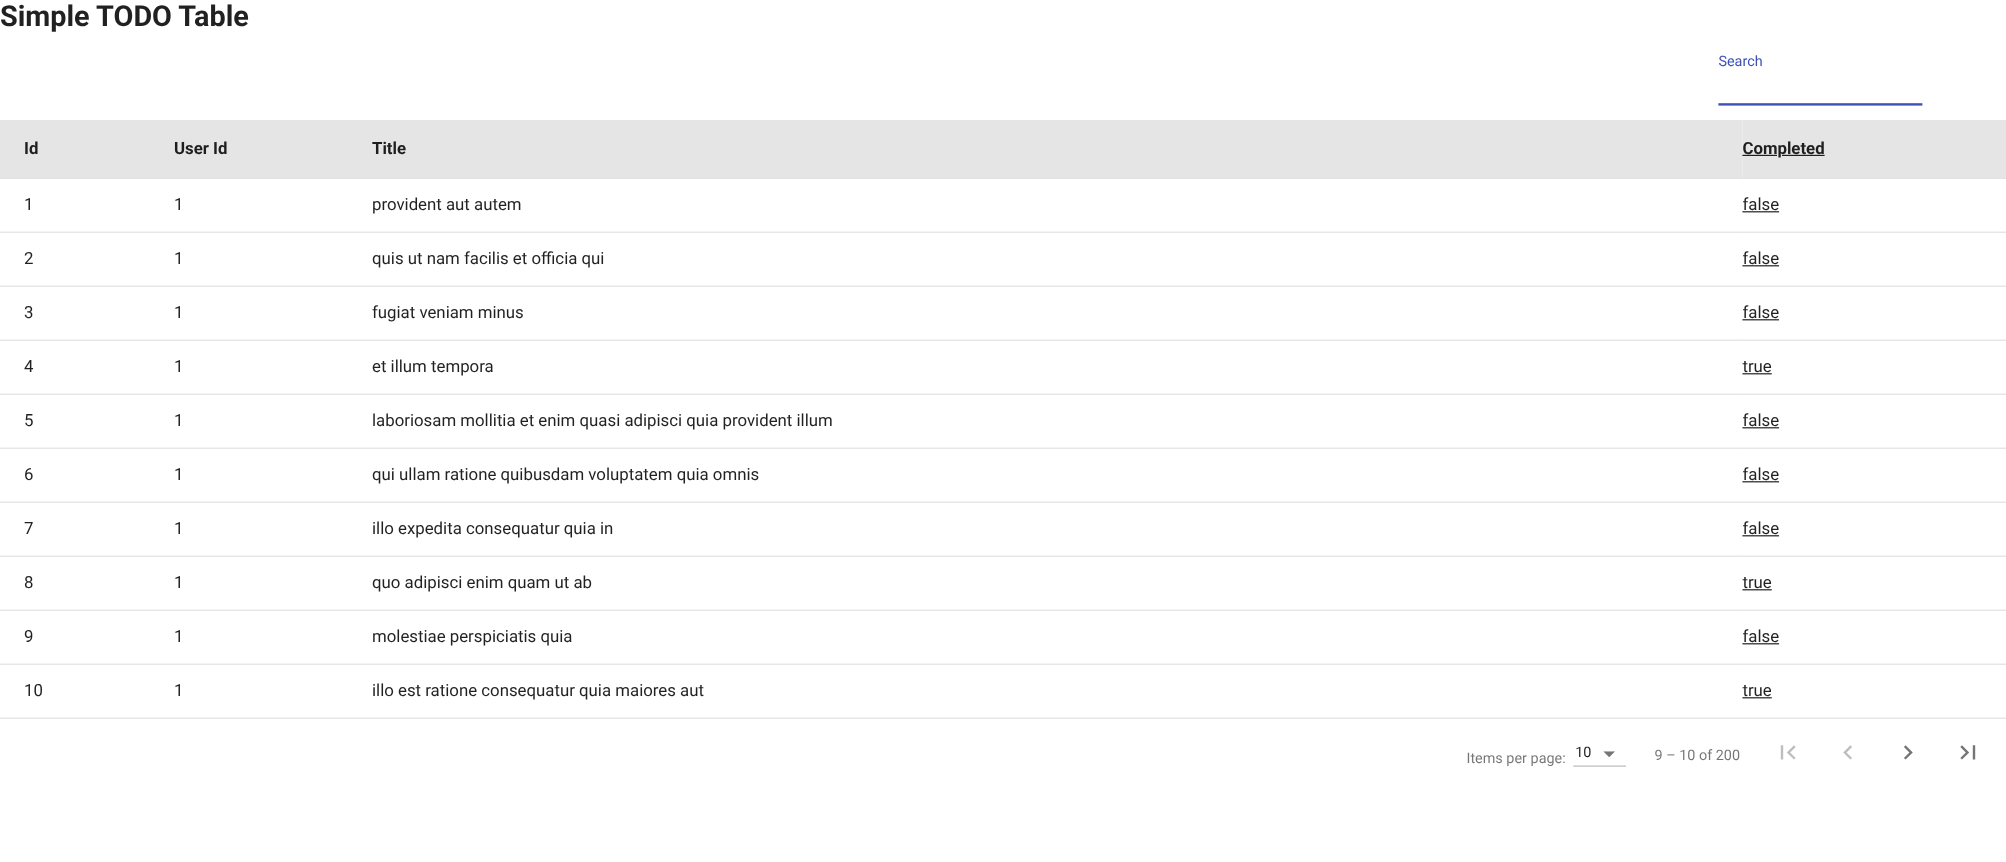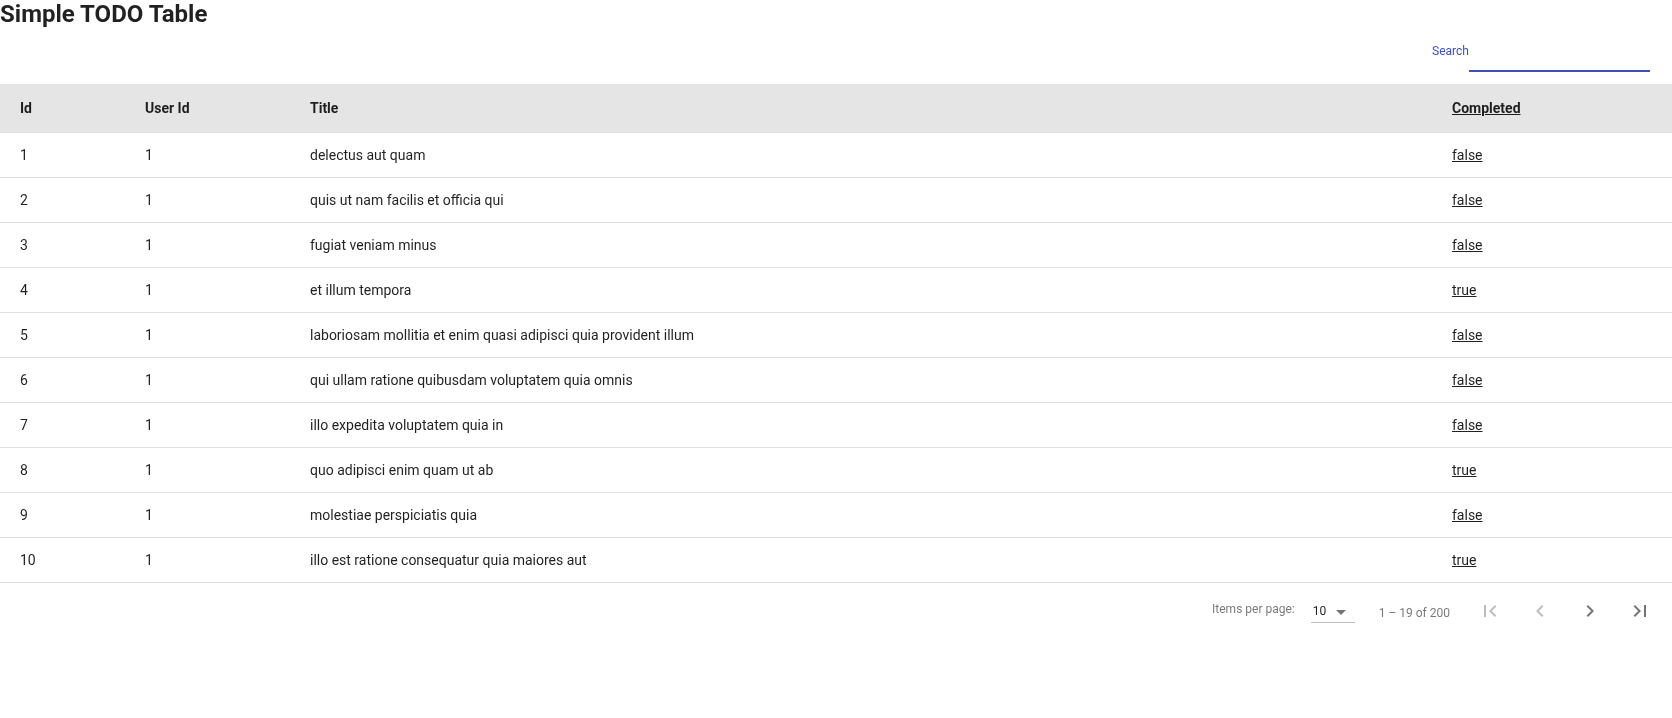--- a/index.html
+++ b/index.html
@@ -17,20 +17,21 @@
       margin: 0;
       padding: 0 0 8px 0;
     }
     .search-wrapper {
       display: flex;
       justify-content: flex-end;
       padding: 8px 70px 12px 0;
     }
     .search-field {
       display: flex;
+      flex-direction: column;
       width: 170px;
     }
     .search-label {
       font-size: 12px;
       color: #3f51b5;
       margin-bottom: 2px;
     }
     .search-input {
       border: none;
       border-bottom: 2px solid #3f51b5;
@@ -72,22 +73,22 @@
       gap: 24px;
       padding: 12px 16px 0 0;
       color: rgba(0,0,0,0.54);
       font-size: 12px;
     }
     .paginator-label {
       color: rgba(0,0,0,0.54);
     }
     .page-size {
       display: flex;
-      align-items: flex-start;
-      gap: 16px;
+      align-items: flex-end;
+      gap: 6px;
     }
     .page-size-select {
       position: relative;
       display: flex;
       align-items: center;
       gap: 10px;
       border-bottom: 1px solid rgba(0,0,0,0.26);
       padding: 2px 2px 4px 2px;
       min-width: 44px;
       cursor: pointer;
@@ -133,21 +134,21 @@
       <th class="col-id">Id</th>
       <th class="col-userid">User Id</th>
       <th class="col-title">Title</th>
       <th class="col-completed">Completed</th>
     </tr>
   </thead>
   <tbody id="table-body">
   <tr>
         <td class="col-id">1</td>
         <td class="col-userid">1</td>
-        <td class="col-title">delectus aut quam</td>
+        <td class="col-title">provident aut autem</td>
         <td class="col-completed">false</td>
       </tr>
       <tr>
         <td class="col-id">2</td>
         <td class="col-userid">1</td>
         <td class="col-title">quis ut nam facilis et officia qui</td>
         <td class="col-completed">false</td>
       </tr>
       <tr>
         <td class="col-id">3</td>
@@ -169,21 +170,21 @@
       </tr>
       <tr>
         <td class="col-id">6</td>
         <td class="col-userid">1</td>
         <td class="col-title">qui ullam ratione quibusdam voluptatem quia omnis</td>
         <td class="col-completed">false</td>
       </tr>
       <tr>
         <td class="col-id">7</td>
         <td class="col-userid">1</td>
-        <td class="col-title">illo expedita voluptatem quia in</td>
+        <td class="col-title">illo expedita consequatur quia in</td>
         <td class="col-completed">false</td>
       </tr>
       <tr>
         <td class="col-id">8</td>
         <td class="col-userid">1</td>
         <td class="col-title">quo adipisci enim quam ut ab</td>
         <td class="col-completed">true</td>
       </tr>
       <tr>
         <td class="col-id">9</td>
@@ -205,21 +206,21 @@
     <span class="paginator-label">Items per page:</span>
     <div class="page-size-select">
       <span>10</span>
       <span>
         <svg width="10" height="5" viewBox="0 0 10 5">
             <path d="M0 0 L10 0 L5 5 Z"></path>
           </svg>
       </span>
     </div>
   </div>
-  <span class="range-label">1 – 19 of 200</span>
+  <span class="range-label">9 – 10 of 200</span>
   <div class="nav-buttons">
     <button class="nav-btn disabled" aria-label="First page">
       <span>
         <svg width="24" height="24" viewBox="0 0 24 24">
             <path d="M18.41 16.59L13.82 12l4.59-4.59L17 6l-6 6 6 6 1.41-1.41zM6 6h2v12H6V6z"></path>
           </svg>
       </span>
     </button>
     <button class="nav-btn disabled" aria-label="Previous page">
       <span>

